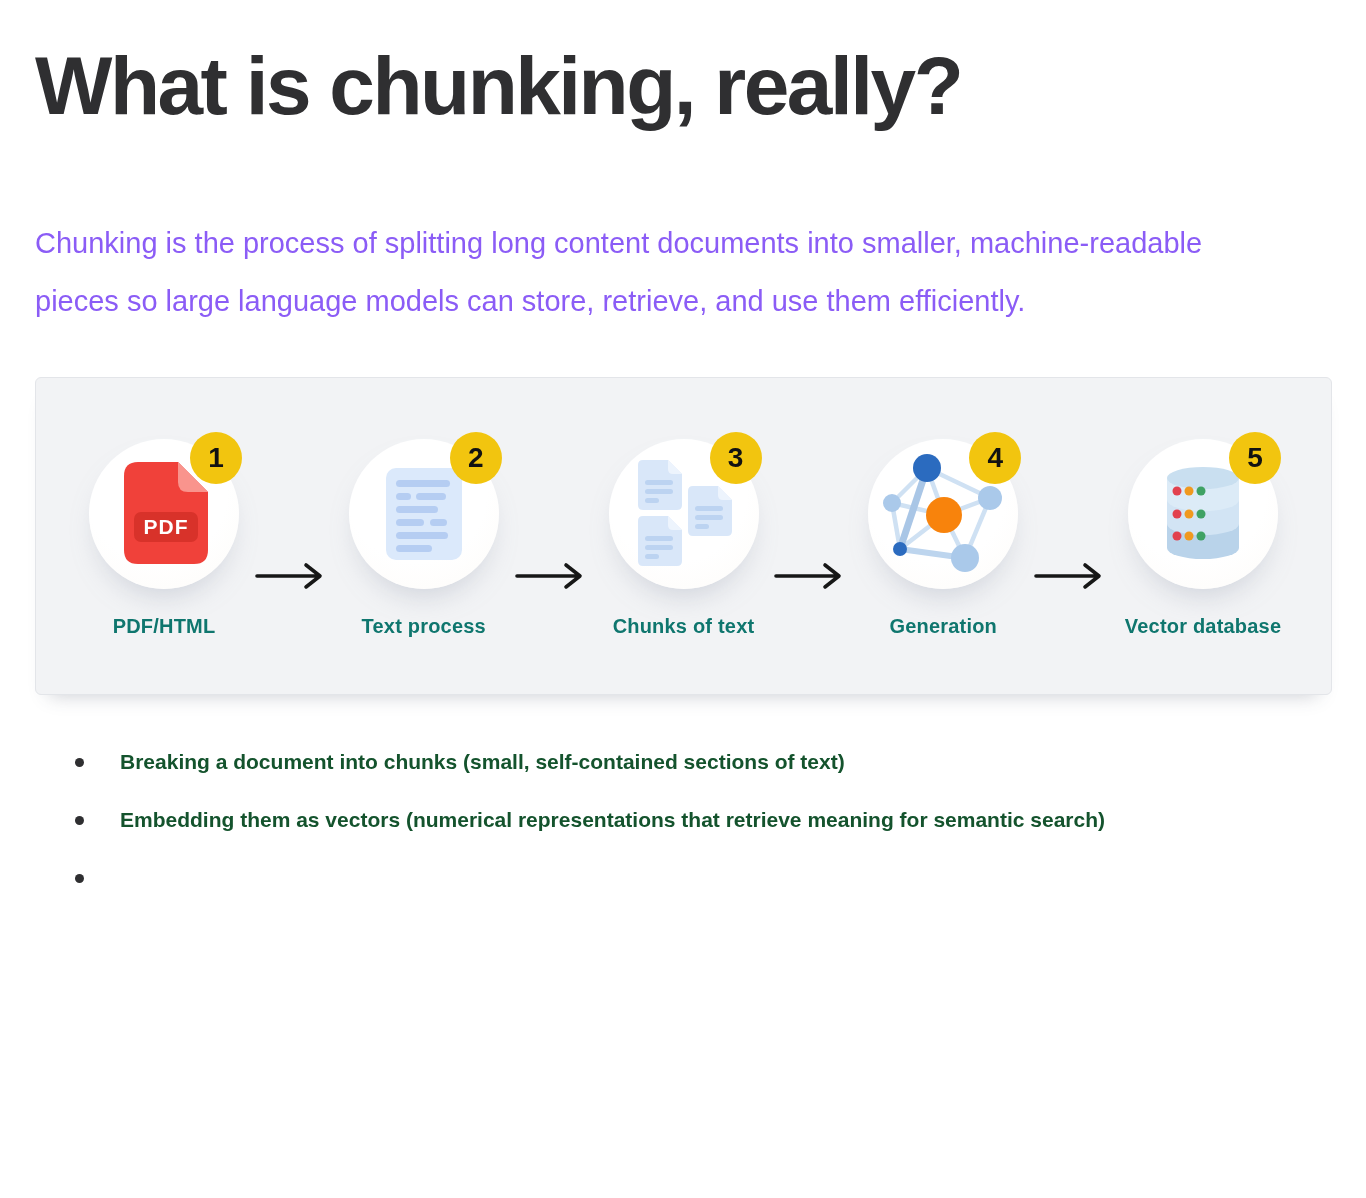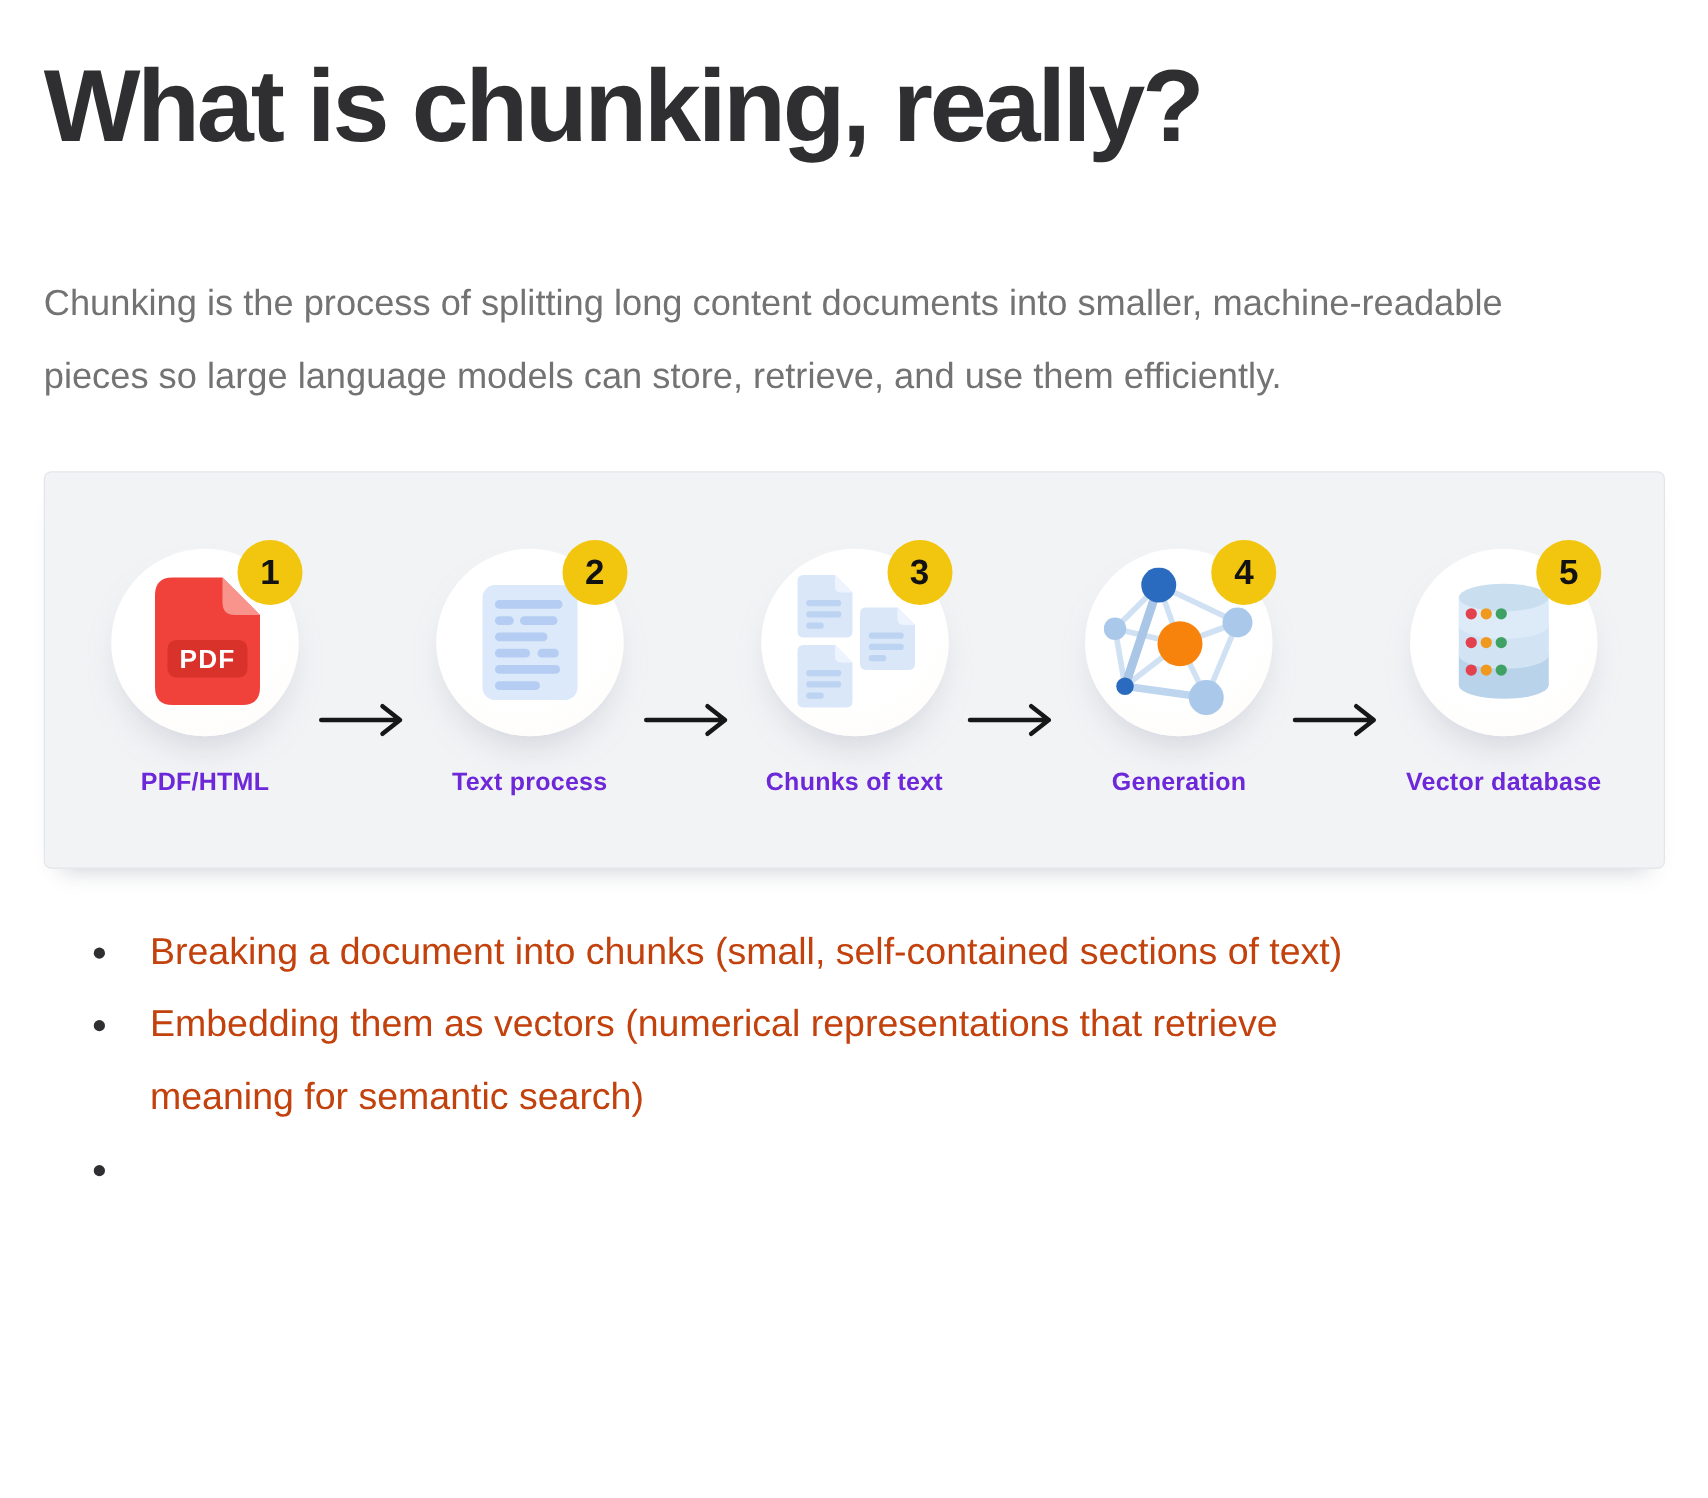--- a/index.html
+++ b/index.html
@@ -22,21 +22,21 @@
     letter-spacing: -2.5px;
     color: #2f2f31;
   }
 
   
   .intro {
     margin-top: 78px;
     max-width: 1235px;
     font-size: 29px;
     line-height: 58px;
-    color: #737373;
+    color: #8b5cf6;
   }
   .rag-line {
     margin-top: 53px;
     max-width: 1235px;
     font-size: 29px;
     line-height: 58px;
     color: #3b3b3b;
   }
 
   
@@ -84,41 +84,42 @@
     display: flex;
     align-items: center;
     justify-content: center;
     z-index: 2;
   }
   .step-label {
     margin-top: 26px;
     font-size: 20px;
     font-weight: 600;
     letter-spacing: 0.2px;
-    color: #6d28d9;
+    color: #0f766e;
     white-space: nowrap;
   }
   .flow-arrow {
     flex: 1 1 auto;
     display: flex;
     justify-content: center;
     align-self: flex-start;
     margin-top: 122px;
   }
 
   
   .bullet-list {
     list-style: none;
     margin-top: 38px;
   }
   .bullet-list li {
     display: flex;
-    font-size: 30px;
+    font-size: 21px;
     line-height: 58px;
-    color: #c2410c;
+    color: #14532d;
+    font-weight: bold;
   }
   .bullet-marker {
     flex: none;
     width: 45px;
     margin-left: 40px;
     position: relative;
   }
   .bullet-marker::before {
     content: "";
     position: absolute;

